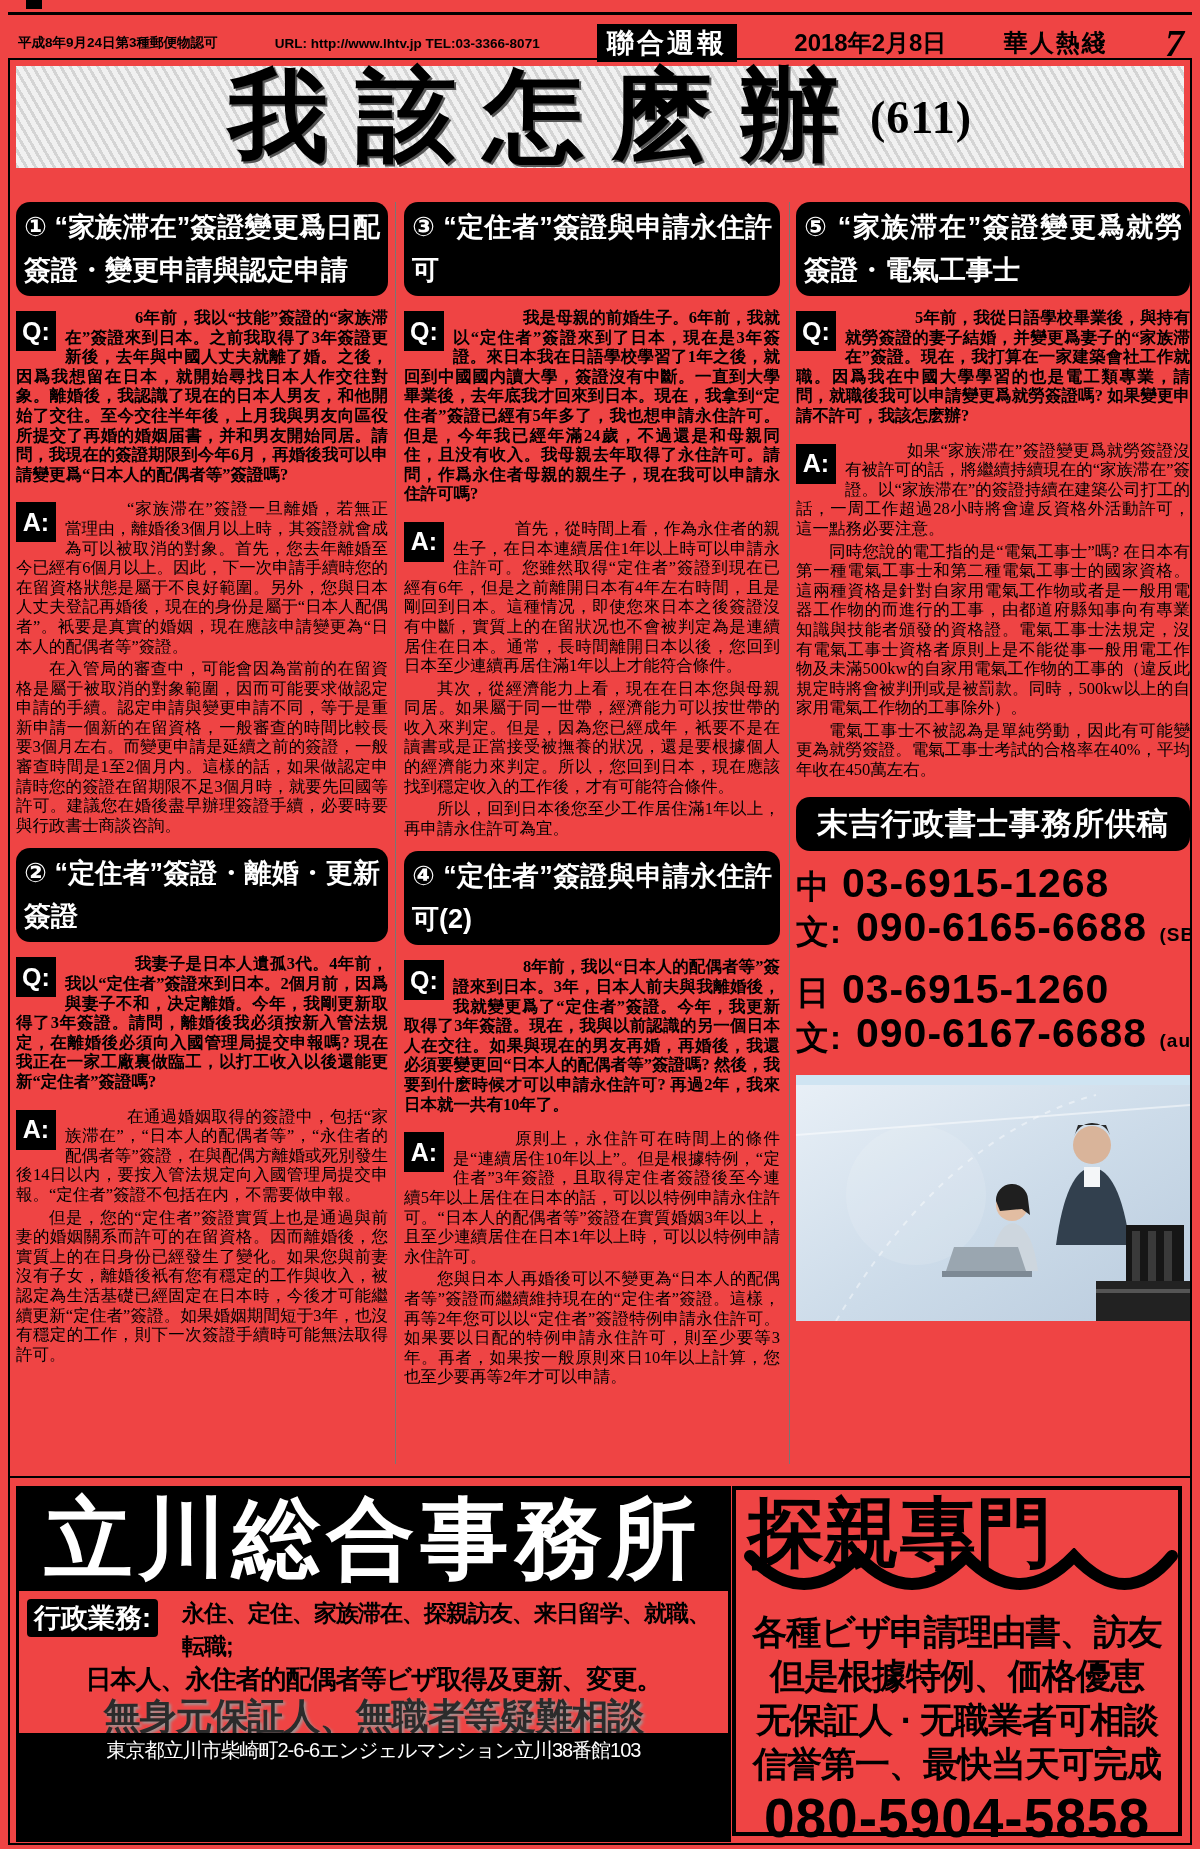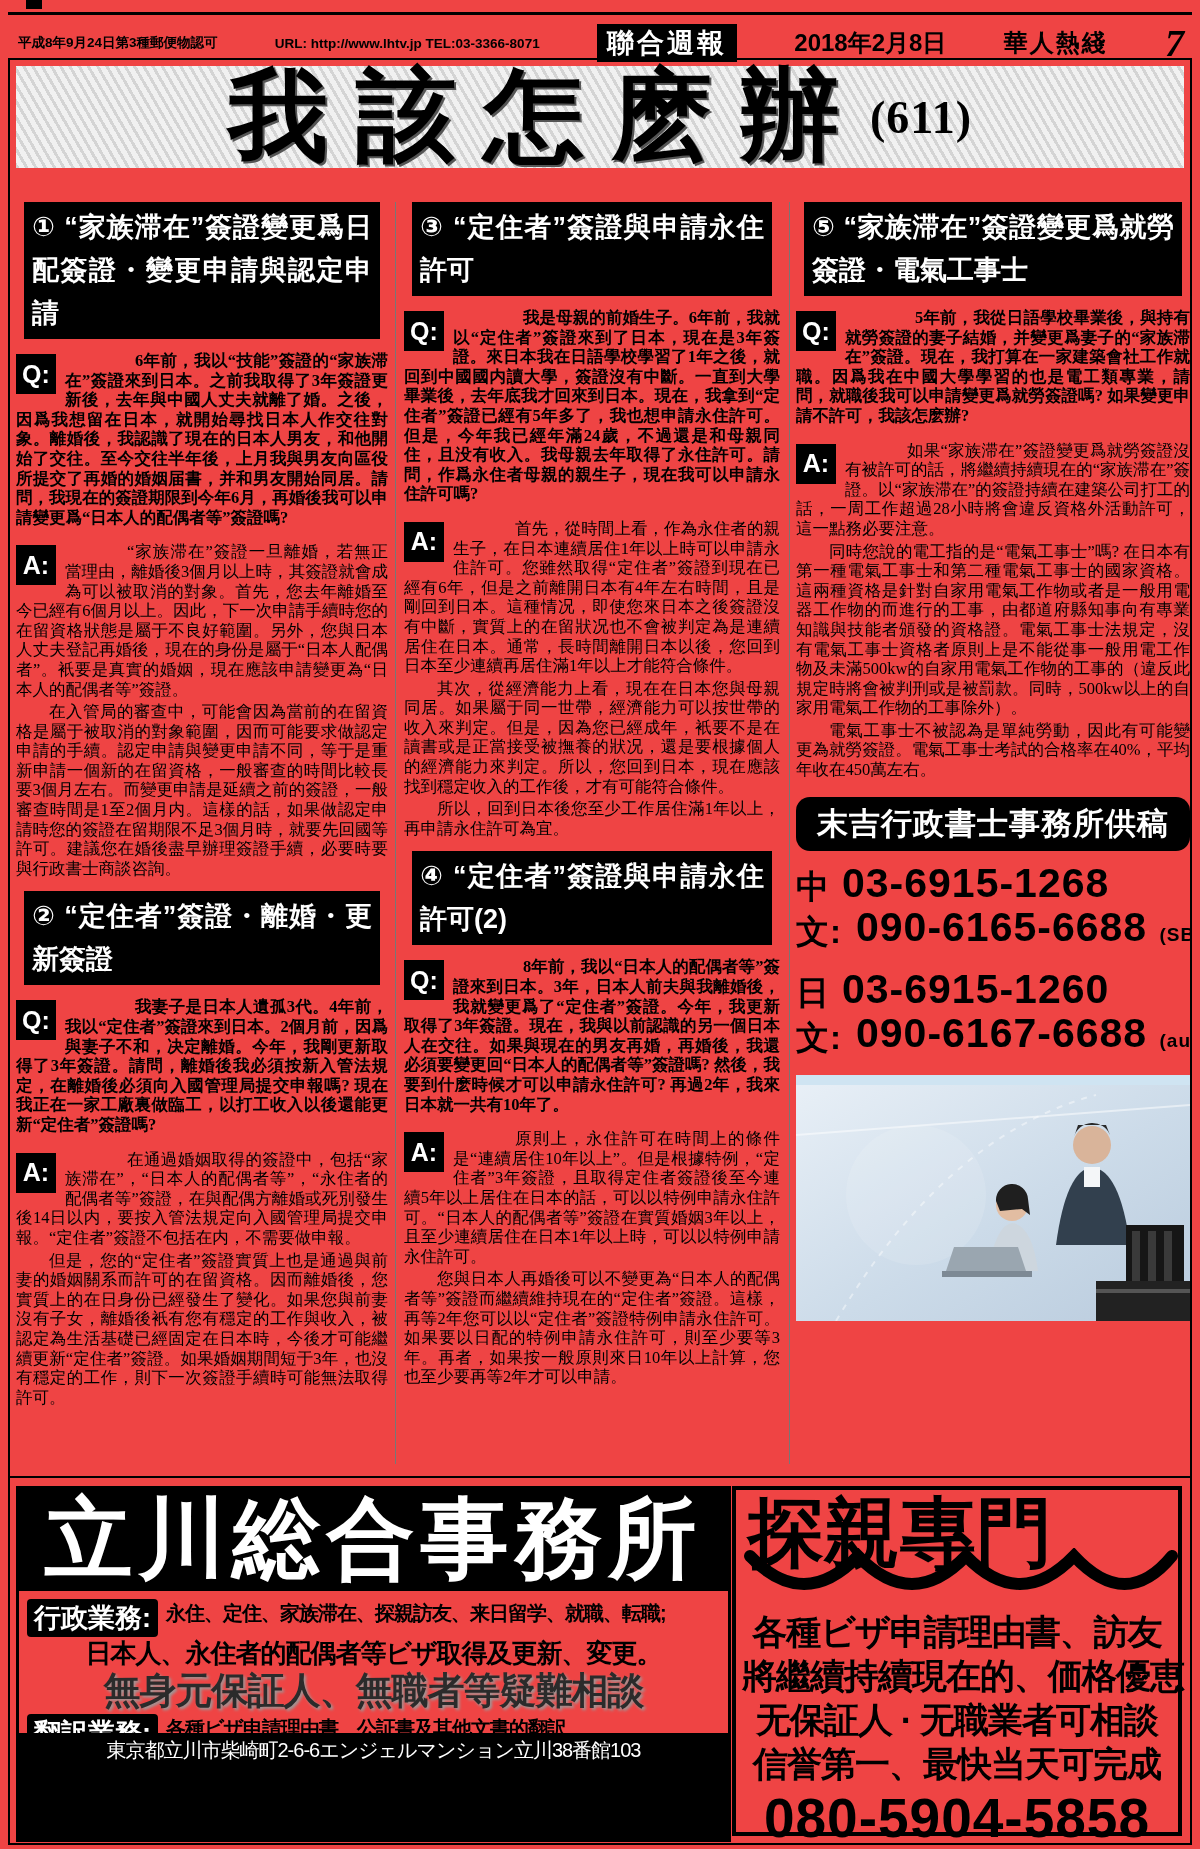--- a/index.html
+++ b/index.html
@@ -30,21 +30,21 @@
 
   
   .col{position:absolute;top:142px;height:1268px;overflow:hidden;text-align:justify;}
   .col1{left:6px;width:372px;}
   .col2{left:394px;width:376px;}
   .col3{left:786px;width:394px;}
   .colrule{position:absolute;top:142px;height:1262px;width:1px;background:#777;}
   .rule1{left:385px;} .rule2{left:779px;}
 
   .sec-banner{background:#000;color:#fff;font-family:"Liberation Sans","DejaVu Sans",sans-serif;
-    font-weight:bold;font-size:27px;line-height:43px;padding:4px 8px;margin:0 8px 6px;text-align:justify;}
+    font-weight:bold;font-size:27px;line-height:43px;padding:4px 8px;margin:0 0 6px;text-align:justify;border-radius:14px;}
   .qa-q,.qa-a{overflow:hidden;margin:12px 0 10px;}
   .qa-icon{float:left;width:40px;height:40px;background:#000;color:#fff;
     font-family:"Liberation Sans","DejaVu Sans",sans-serif;font-weight:bold;font-size:25px;
     display:flex;align-items:center;justify-content:center;margin:3px 9px 3px 0;}
   .col p{margin:0 0 3px;font-size:16.5px;line-height:19.6px;}
   .qa-q p{font-weight:bold;}
   p.lead-q{text-indent:70px;}
   p.lead-a{text-indent:62px;}
   p.ind{text-indent:33px;}
 
@@ -66,21 +66,21 @@
   
   .ads-divider{position:absolute;left:0;right:0;top:1416px;height:2px;background:#000;}
   .ad-left{position:absolute;left:6px;top:1426px;width:709px;height:350px;border:3px solid #000;
     font-family:"Liberation Sans","DejaVu Sans",sans-serif;}
   .adl-title{background:#000;color:#fff;height:102px;display:flex;align-items:center;justify-content:center;
     font-family:"Liberation Serif","DejaVu Serif",serif;font-weight:bold;font-size:88px;letter-spacing:6px;line-height:1;}
   .adl-body{padding:6px 8px 2px;}
   .adl-row{display:flex;align-items:flex-start;gap:8px;}
   .pill{background:#000;color:#fff;font-weight:bold;font-size:27px;border-radius:4px;
     padding:1px 7px;white-space:nowrap;margin-top:2px;}
-  .adl-text{font-size:20px;font-weight:bold;line-height:33px;letter-spacing:-1px;}
+  .adl-text{font-size:23px;font-weight:bold;line-height:33px;letter-spacing:-1px;margin-left:16px;}
   .adl-line2{font-size:26px;font-weight:bold;line-height:33px;text-align:center;letter-spacing:-1px;}
   .adl-consult{font-size:37px;font-weight:bold;color:#2b2b2b;text-align:center;line-height:42px;
     text-shadow:2px 2px 3px #9a9a9a;letter-spacing:-1px;}
   .adl-tel{background:#000;color:#fff;position:absolute;left:0;right:0;bottom:0;height:104px;
     padding:2px 8px 0;}
   .adl-telrow{display:flex;align-items:baseline;gap:14px;justify-content:center;}
   .adl-tel-label{font-size:40px;font-weight:bold;letter-spacing:2px;}
   .adl-tel-num{font-size:60px;font-weight:bold;letter-spacing:8px;line-height:64px;}
   .adl-addr{font-size:20px;line-height:30px;text-align:center;letter-spacing:-1px;}
 
@@ -265,20 +265,20 @@
     </div>
 
     <div class="ad-right">
       <div class="adr-title">探親專門</div>
       <div class="adr-waves">
         <svg viewBox="0 0 436 58" width="436" height="58">
           <path d="M8,8 Q62,64 116,8 Q170,64 224,8 Q278,64 332,8 Q384,64 430,8" fill="none" stroke="#000" stroke-width="12" stroke-linecap="round"></path>
         </svg>
       </div>
       <div class="adr-line">各種ビザ申請理由書、訪友</div>
-      <div class="adr-line">將繼續持續現在的、価格優恵</div>
+      <div class="adr-line">但是根據特例、価格優恵</div>
       <div class="adr-line">无保証人 · 无職業者可相談</div>
       <div class="adr-line">信誉第一、最快当天可完成</div>
       <div class="adr-tel">080-5904-5858</div>
     </div>
 
   </div>
 </div>
 
 </body></html>

